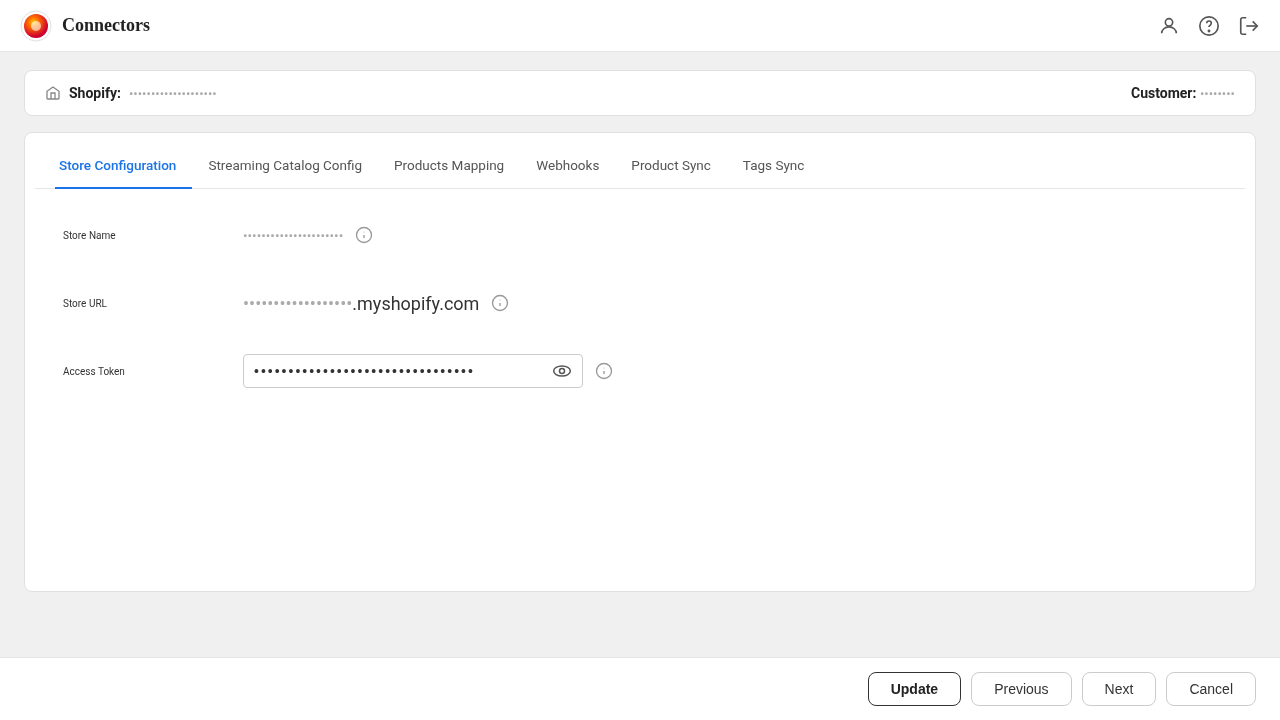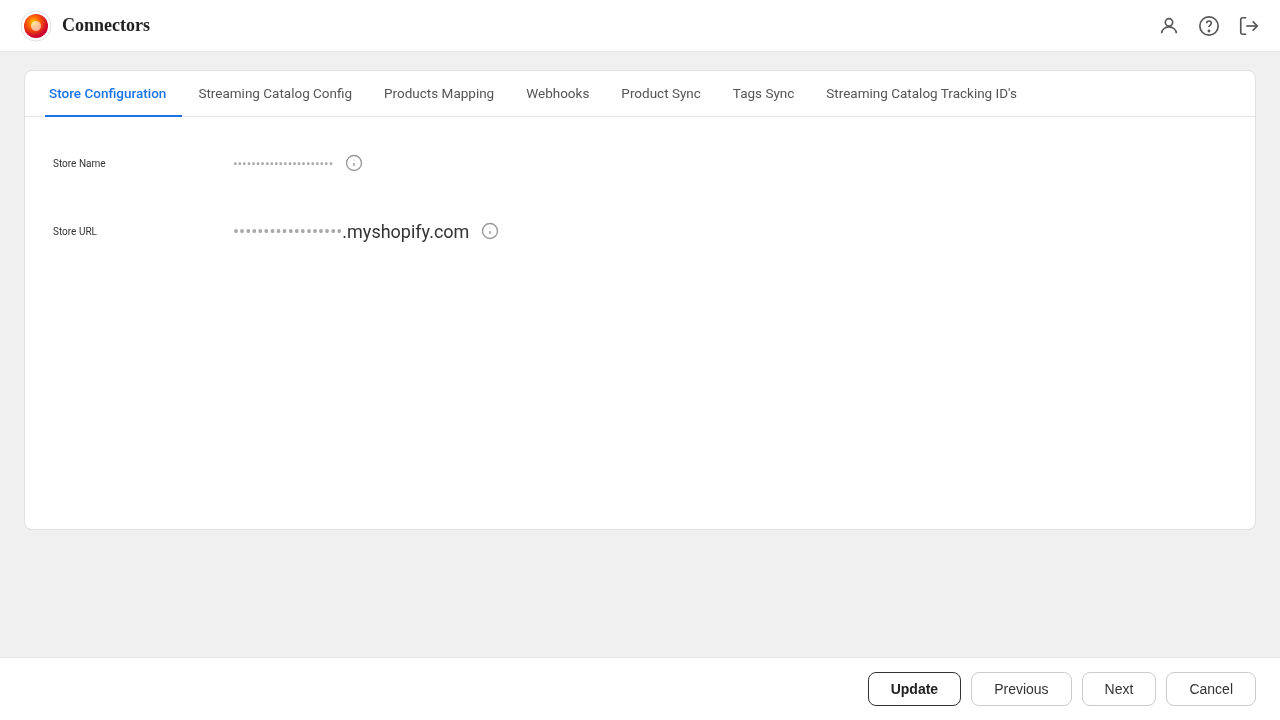--- a/index.html
+++ b/index.html
@@ -93,21 +93,21 @@
     .customer-val {
       color: #aaa;
       font-size: 13px;
     }
 
     
     .config-card {
       background: #fff;
       border: 1px solid #e0e0e0;
       border-radius: 8px;
-      padding: 0;
+      padding: 10px;
       min-height: 460px;
     }
 
     
     .tabs {
       display: flex;
       align-items: center;
       border-bottom: 1px solid #e5e5e5;
       padding: 0 20px;
       gap: 0;
@@ -263,31 +263,44 @@
     <svg class="nav-icon" viewBox="0 0 24 24" fill="none" stroke="currentColor" stroke-width="1.8">
       <path d="M16 17l5-5-5-5"></path>
       <path d="M21 12H9"></path>
       <path d="M9 21H5a2 2 0 0 1-2-2V5a2 2 0 0 1 2-2h4"></path>
     </svg>
   </div>
 </nav>
 
 <div class="main">
 
+  <div class="breadcrumb-card">
+    <div class="breadcrumb-left">
+      <svg class="home-icon" width="16" height="16" viewBox="0 0 24 24" fill="none" stroke="currentColor" stroke-width="2">
+        <path d="M3 9.5L12 3l9 6.5V20a1 1 0 0 1-1 1H4a1 1 0 0 1-1-1V9.5z"></path>
+        <path d="M9 21V12h6v9"></path>
+      </svg>
+      <span class="breadcrumb-shopify">Shopify:</span>
+      <span class="breadcrumb-val">••••••••••••••••••••</span>
+    </div>
+    <div class="customer-info">
+      <strong>Customer:</strong>
+      <span class="customer-val"> ••••••••</span>
+    </div>
+  </div>
 
   <div class="config-card">
 
     <div class="tabs">
       <div class="tab active">Store Configuration</div>
       <div class="tab">Streaming Catalog Config</div>
       <div class="tab">Products Mapping</div>
       <div class="tab">Webhooks</div>
       <div class="tab">Product Sync</div>
       <div class="tab">Tags Sync</div>
-      <div class="tab">Streaming Catalog Tracking ID's</div>
     </div>
 
     <div class="form-area">
 
       <div class="form-row">
         <span class="form-label">Store Name</span>
         <span class="form-value">••••••••••••••••••••••</span>
         <svg class="info-icon" viewBox="0 0 24 24" fill="none" stroke="currentColor" stroke-width="1.8">
           <circle cx="12" cy="12" r="10"></circle>
           <line x1="12" y1="16" x2="12" y2="12"></line>
@@ -301,20 +314,35 @@
         <span class="form-value-url">
           <span style="color:#aaa;">••••••••••••••••••</span><span class="url-suffix">.myshopify.com</span>
         </span>
         <svg class="info-icon" viewBox="0 0 24 24" fill="none" stroke="currentColor" stroke-width="1.8">
           <circle cx="12" cy="12" r="10"></circle>
           <line x1="12" y1="16" x2="12" y2="12"></line>
           <circle cx="12" cy="8" r="0.7" fill="currentColor" stroke="none"></circle>
         </svg>
       </div>
 
+      <div class="form-row">
+        <span class="form-label">Access Token</span>
+        <div class="token-input-wrap">
+          <input type="password" value="••••••••••••••••••••••••••••••••" readonly="" style="">
+          <svg class="eye-icon" width="20" height="20" viewBox="0 0 24 24" fill="none" stroke="currentColor" stroke-width="1.8">
+            <ellipse cx="12" cy="12" rx="10" ry="6"></ellipse>
+            <circle cx="12" cy="12" r="3"></circle>
+          </svg>
+        </div>
+        <svg class="info-icon" viewBox="0 0 24 24" fill="none" stroke="currentColor" stroke-width="1.8">
+          <circle cx="12" cy="12" r="10"></circle>
+          <line x1="12" y1="16" x2="12" y2="12"></line>
+          <circle cx="12" cy="8" r="0.7" fill="currentColor" stroke="none"></circle>
+        </svg>
+      </div>
 
     </div>
   </div>
 </div>
 
 <div class="footer">
   <button class="btn btn-primary">Update</button>
   <button class="btn">Previous</button>
   <button class="btn">Next</button>
   <button class="btn">Cancel</button>

